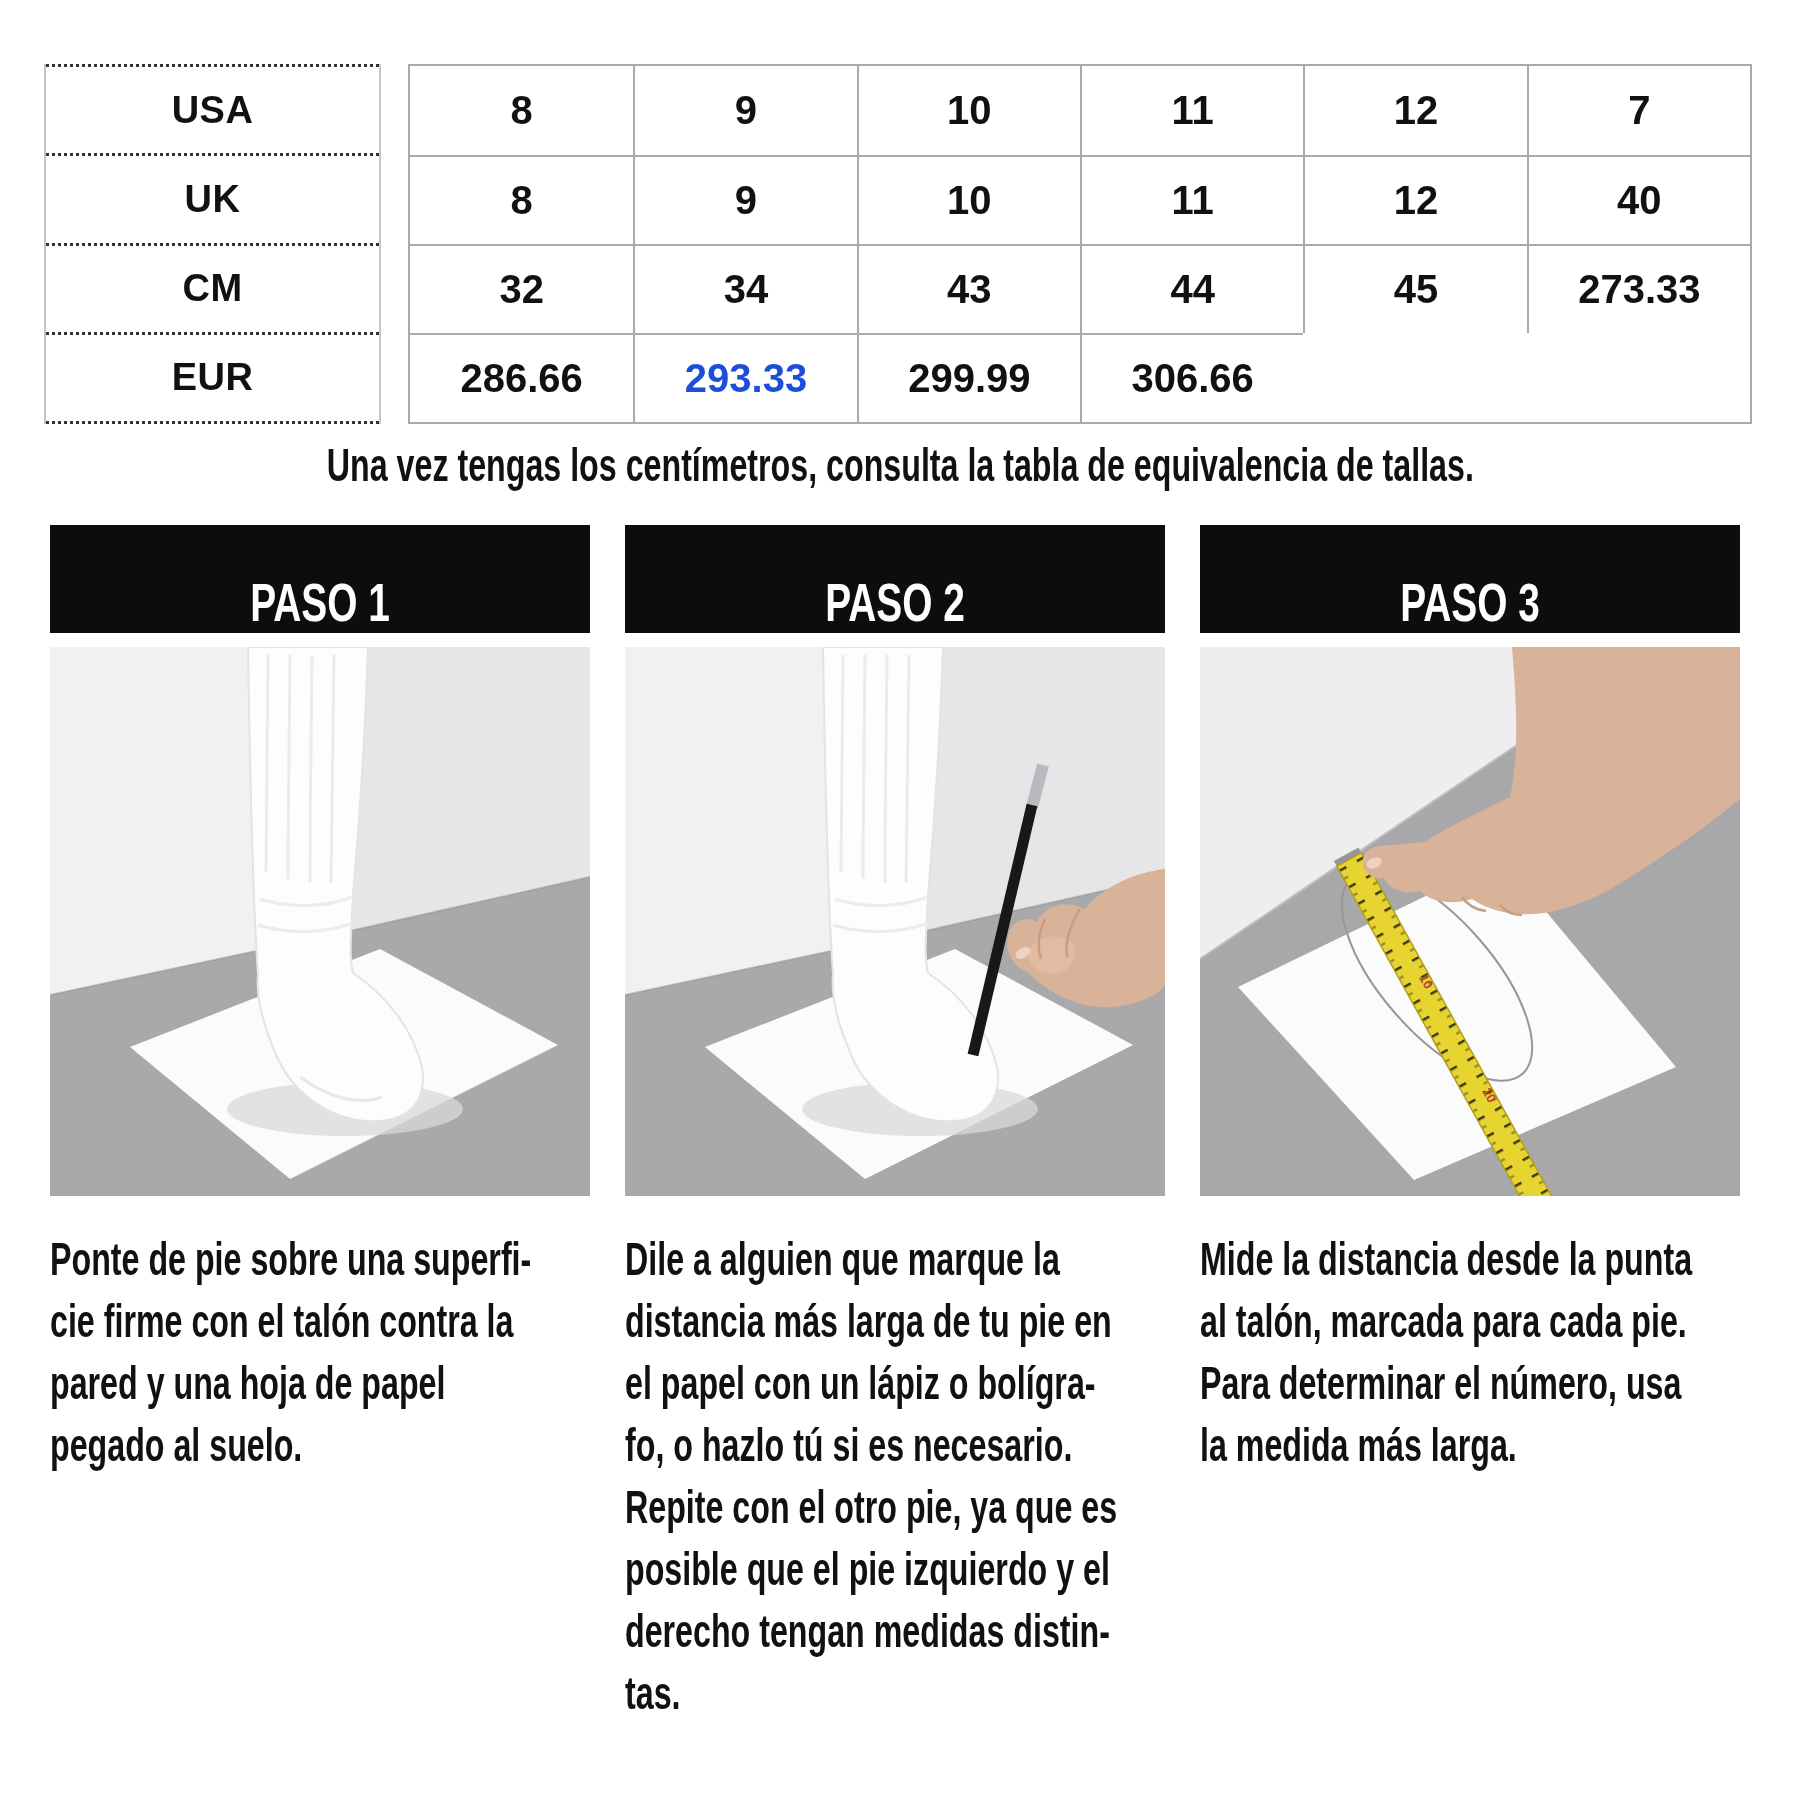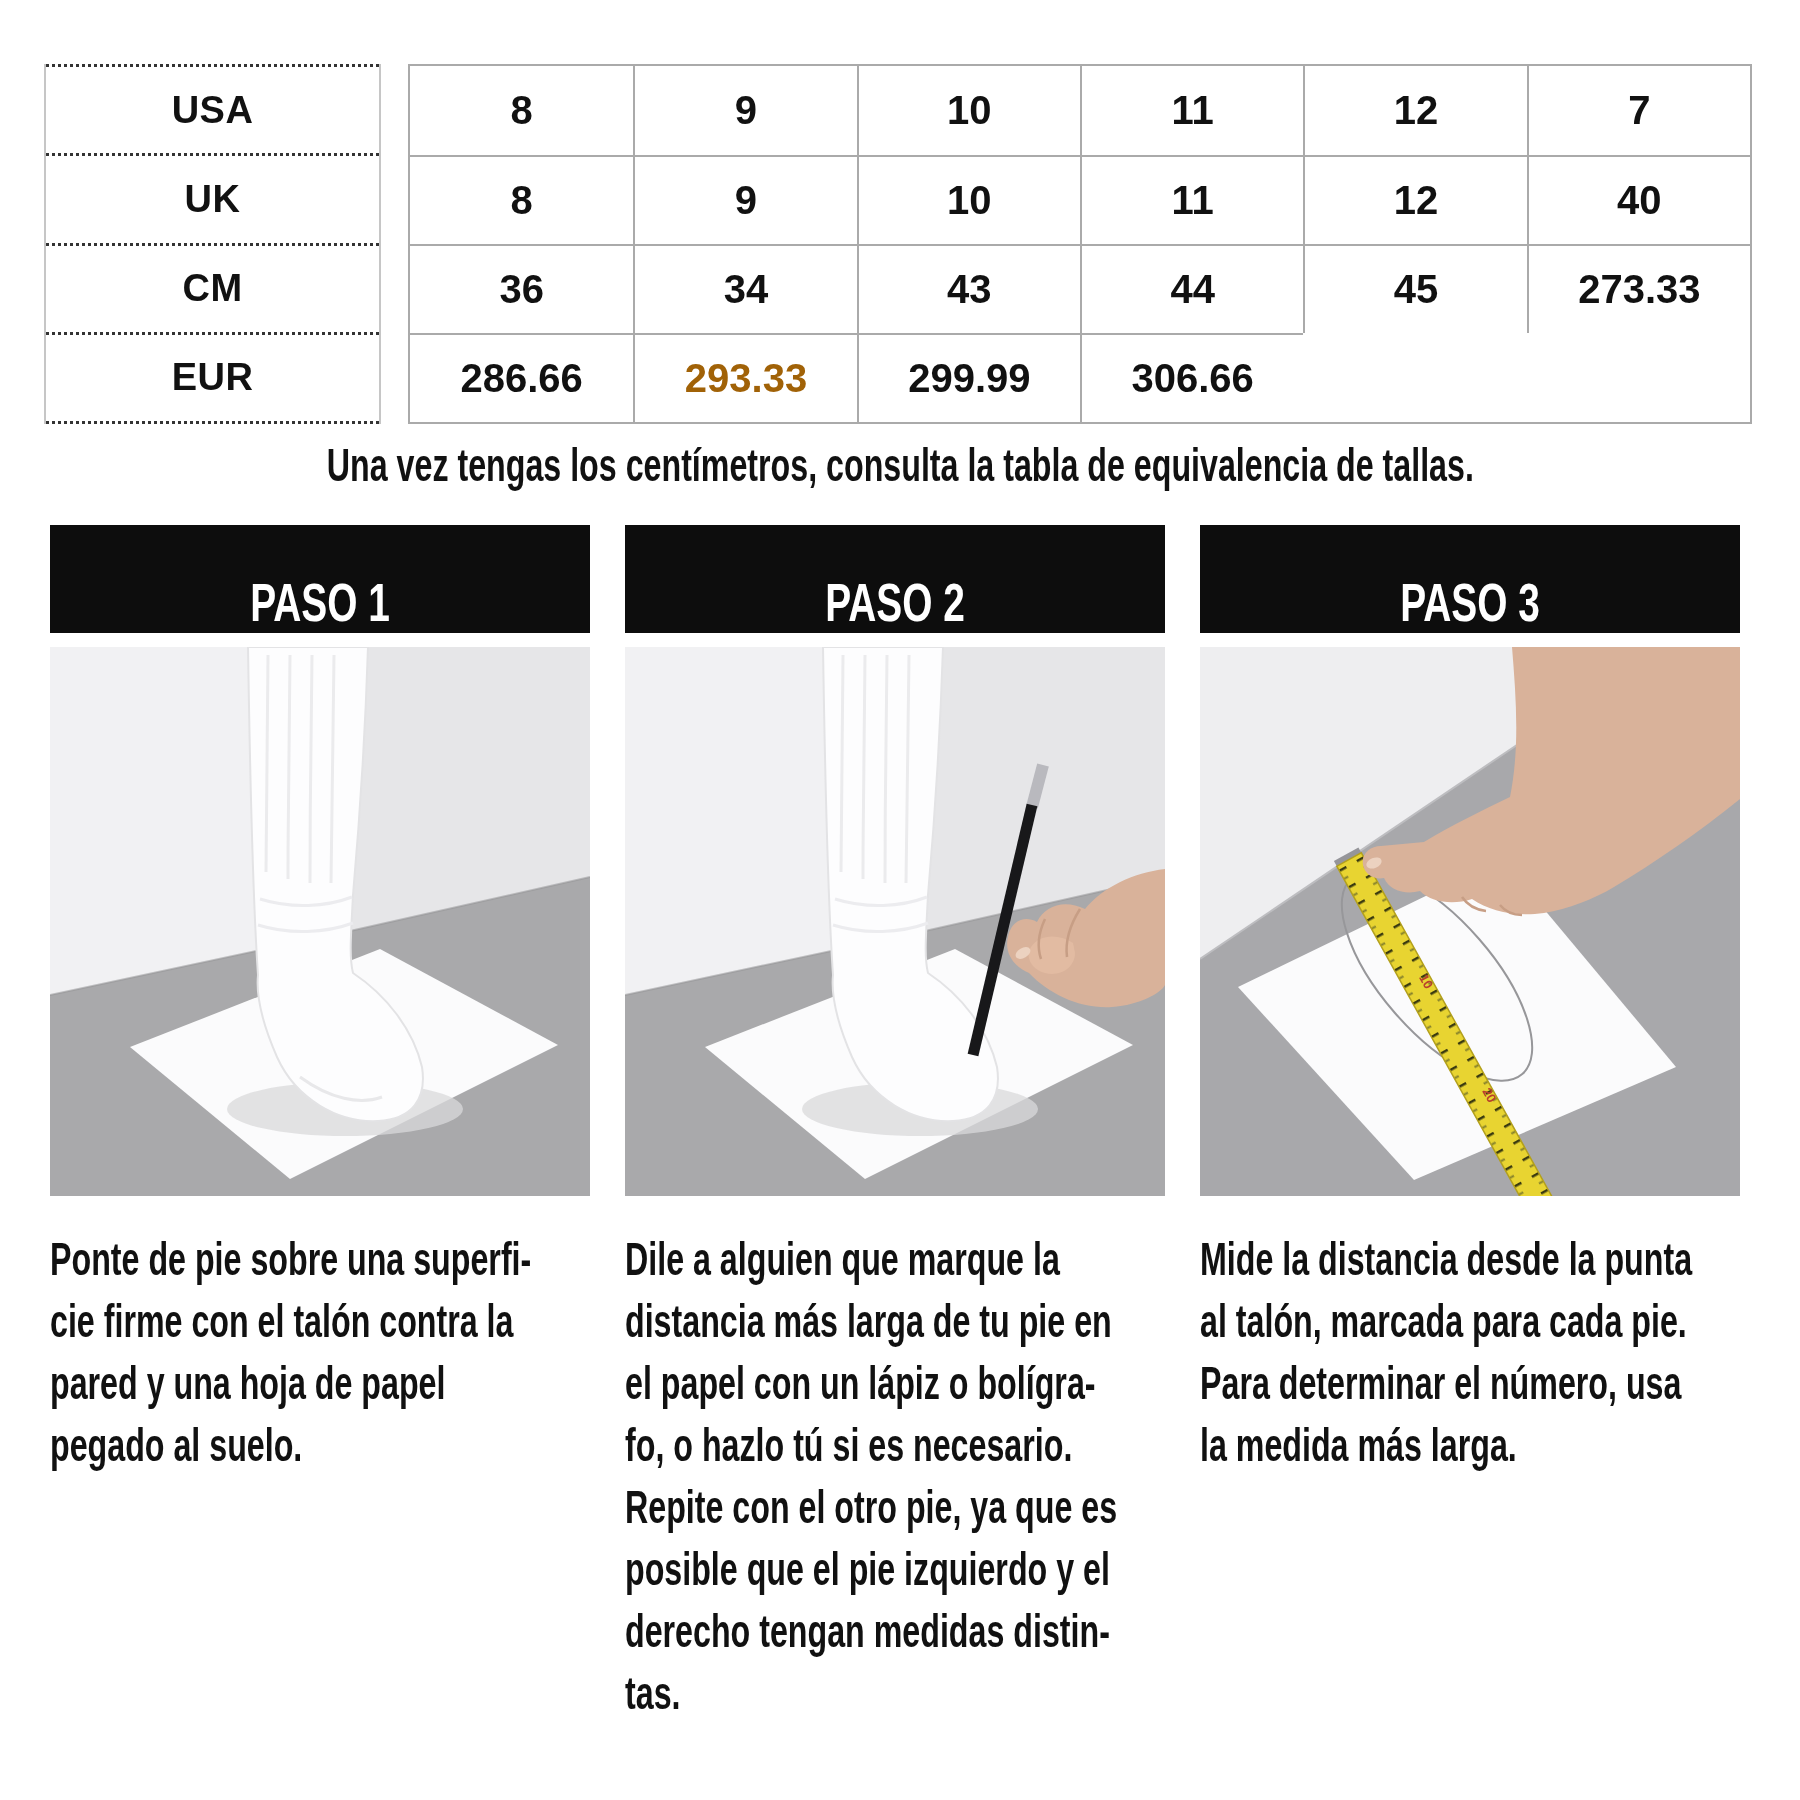--- a/index.html
+++ b/index.html
@@ -29,21 +29,21 @@
     display:grid; grid-template-columns:repeat(6,1fr); grid-template-rows:repeat(4,1fr);
     background:#fff;
   }
   .value-cell {
     display:flex; align-items:center; justify-content:center;
     font-weight:700; font-size:40px;
     border-top:2px solid #aaaaaa; border-left:2px solid #aaaaaa;
   }
   .value-cell:nth-child(-n+6) { border-top:none; }
   .value-cell:nth-child(6n+1) { border-left:none; }
-  .value-cell.red { color:#a16207; }
+  .value-cell.red { color:#1d4ed8; }
 
   
   .subtitle-wrap { position:absolute; top:438px; left:0; width:1800px; text-align:center; }
   .subtitle {
     display:inline-block; font-size:46px; font-weight:700; white-space:nowrap;
     transform:scaleX(0.70); transform-origin:50% 50%;
   }
 
   
   .step { position:absolute; top:525px; width:540px; }
@@ -82,21 +82,21 @@
   <div class="value-cell">12</div>
 
   <div class="value-cell">7</div>
   <div class="value-cell">8</div>
   <div class="value-cell">9</div>
   <div class="value-cell">10</div>
   <div class="value-cell">11</div>
   <div class="value-cell">12</div>
 
   <div class="value-cell">40</div>
-  <div class="value-cell">36</div>
+  <div class="value-cell">32</div>
   <div class="value-cell">34</div>
   <div class="value-cell">43</div>
   <div class="value-cell">44</div>
   <div class="value-cell">45</div>
 
   <div class="value-cell">273.33</div>
   <div class="value-cell">286.66</div>
   <div class="value-cell red">293.33</div>
   <div class="value-cell">299.99</div>
   <div class="value-cell">306.66</div>

